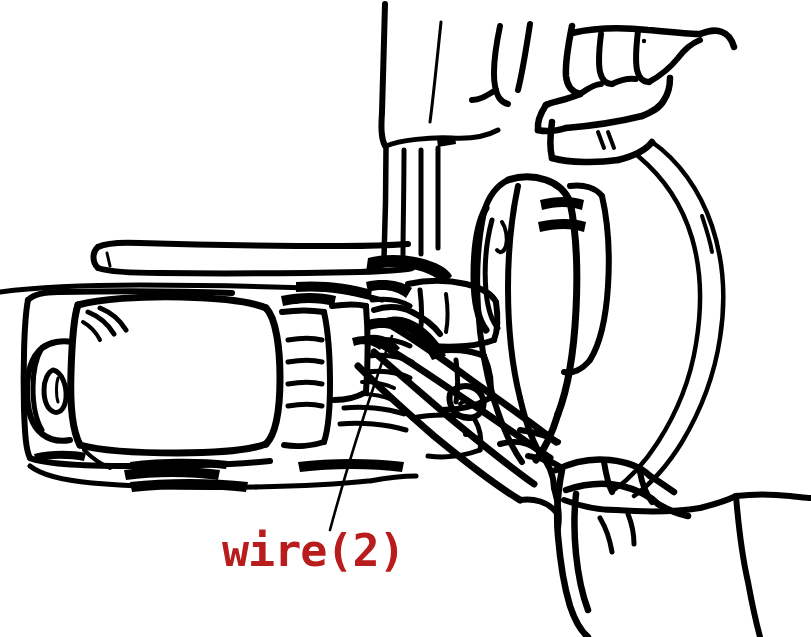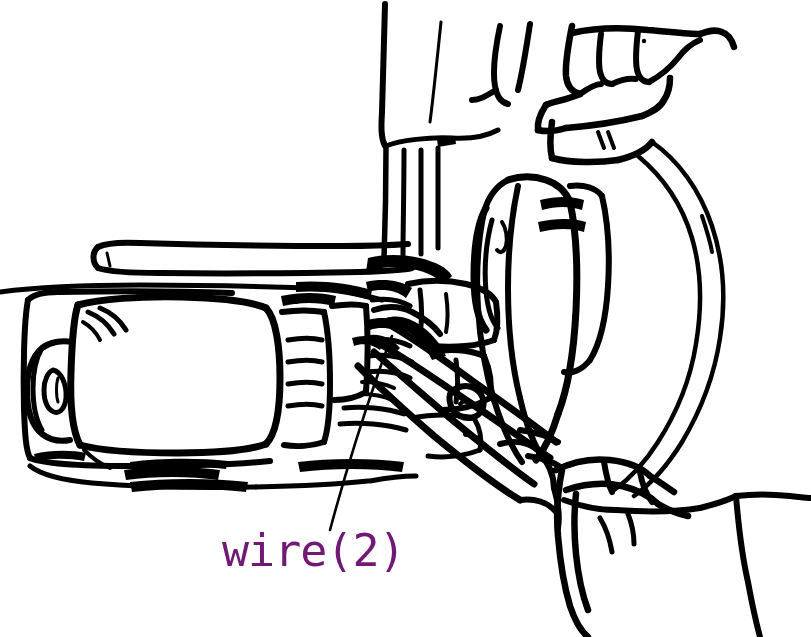--- a/index.html
+++ b/index.html
@@ -41,23 +41,23 @@
     stroke: #000000;
     stroke-width: 2.6;
     stroke-linecap: round;
   }
   #callout-wire2 {
     position: absolute;
     left: 222px;
     top: 528px;
     font-family: "DejaVu Sans Mono", "Liberation Mono", monospace;
     font-size: 45px;
-    font-weight: normal;
+    font-weight: bold;
     letter-spacing: -1px;
-    color: #701a75;
+    color: #b91c1c;
     line-height: 1;
     white-space: pre;
     user-select: none;
   }
 </style>
 </head>
 <body>
 
 <div id="figure-root">
 

